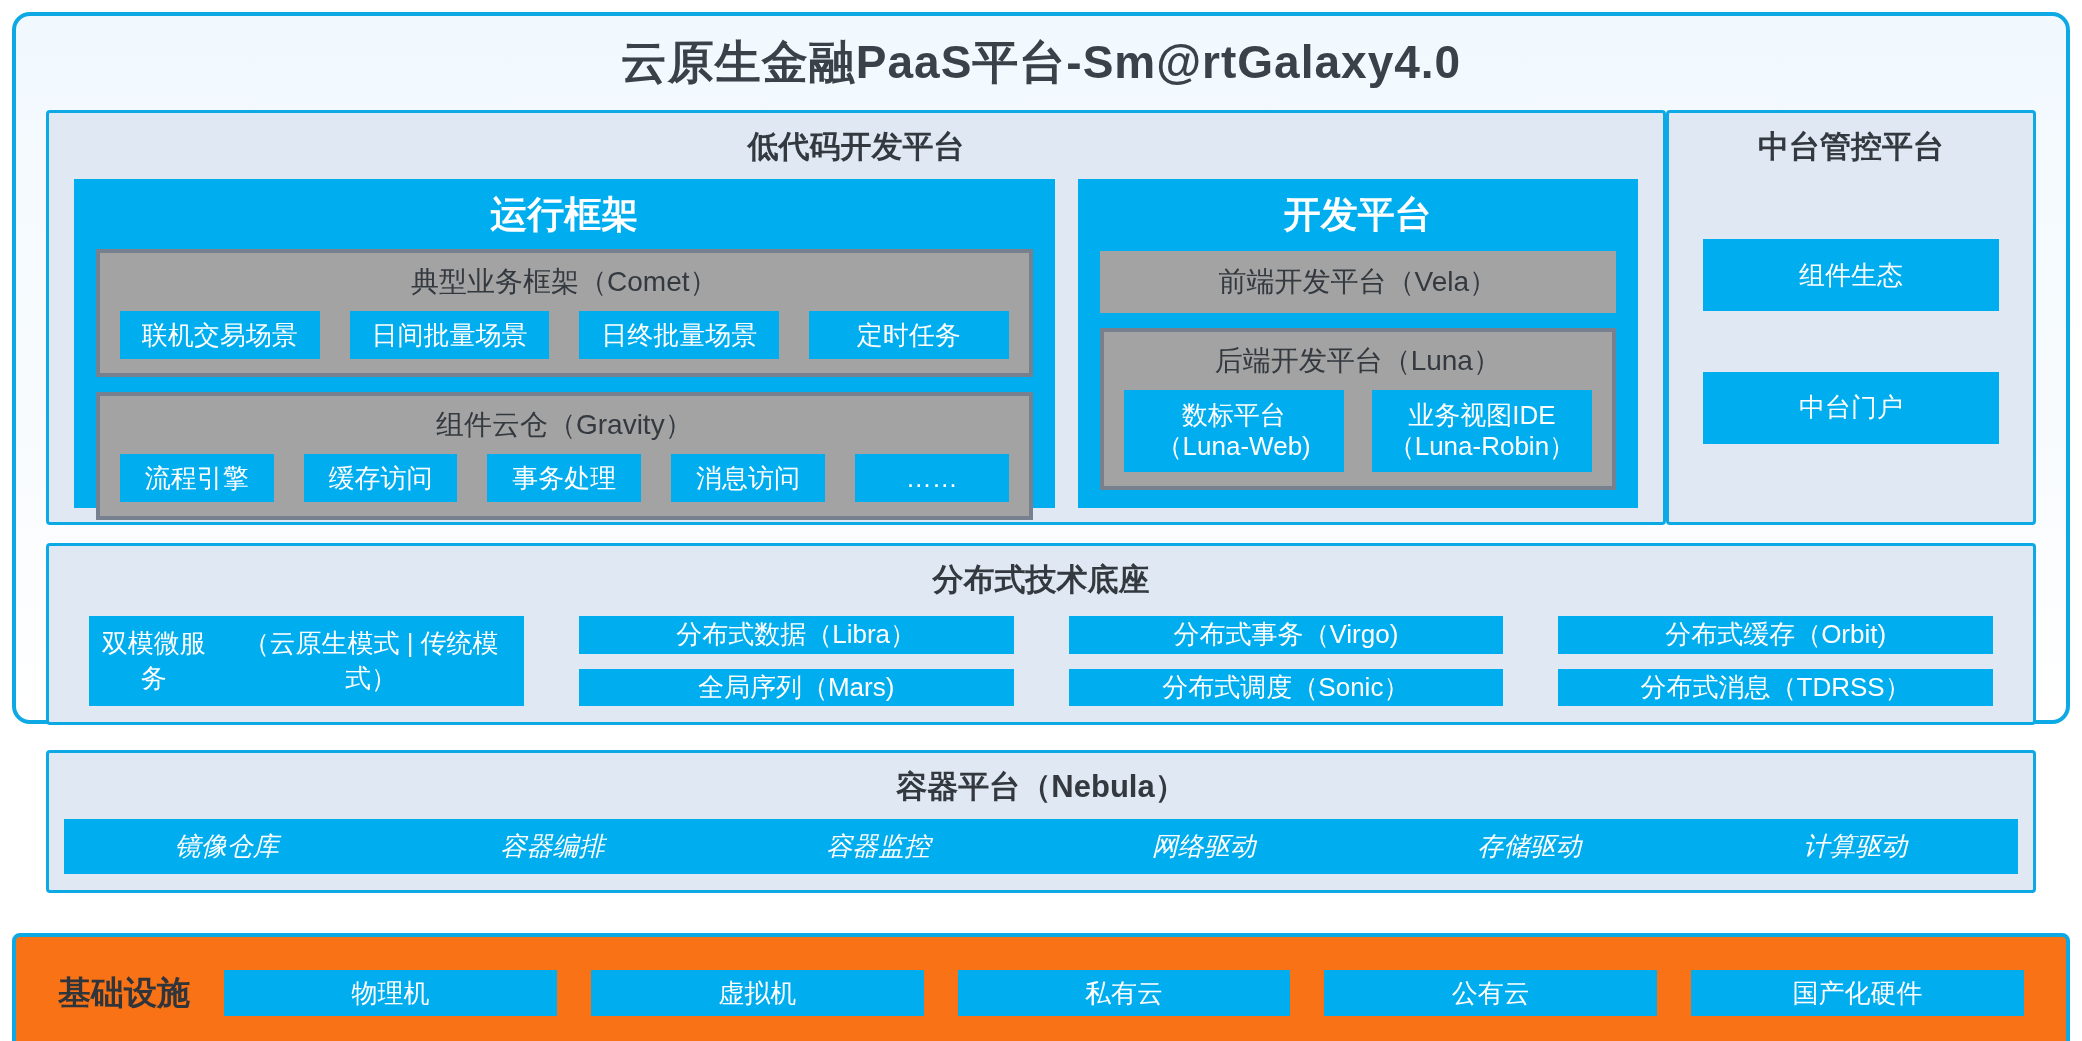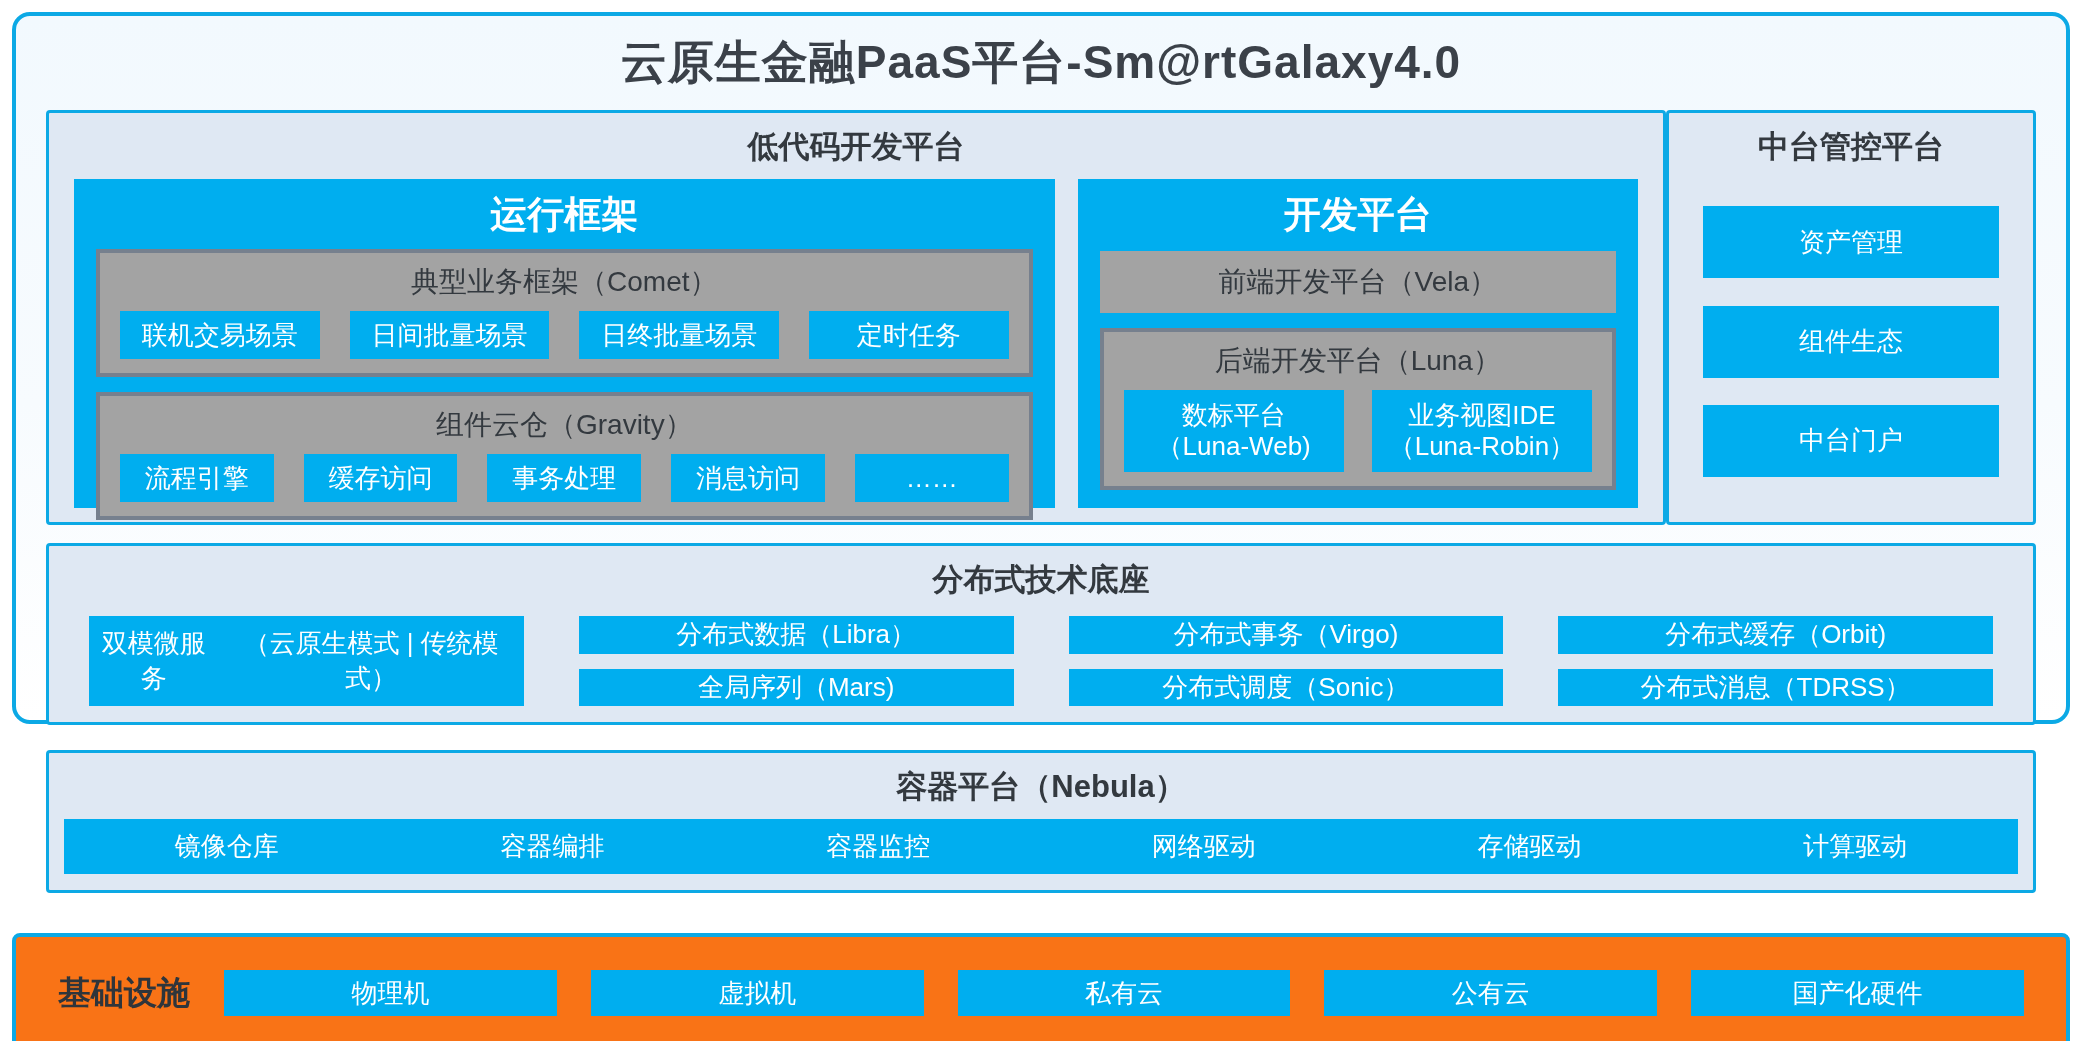--- a/index.html
+++ b/index.html
@@ -74,21 +74,21 @@
   
   .distributed-panel { margin:18px 30px 0; height:182px; }
   .dist-grid {
     flex:1; display:grid; grid-template-columns:repeat(4,1fr);
     grid-template-rows:1fr 1fr; gap:15px 55px; padding:4px 40px 16px;
   }
   .dist-grid .btn { height:auto; }
   .dual-btn { grid-row:1 / span 2; flex-direction:row; line-height:1.35; }
   
   .container-panel { margin:25px 30px 0; height:143px; }
-  .container-row { flex:1; display:flex; padding:0 15px 16px; }
+  .container-row { flex:1; display:flex; padding:0 15px 16px;font-style:italic; }
   .container-row .btn { height:auto; }
   
   .infra-bar {
     position:absolute; left:12px; right:12px; top:933px; height:120px;
     border:4px solid #0ca9e5; border-radius:8px; background:#f97316;
     box-sizing:border-box; display:flex; align-items:center;
     gap:34px; padding:0 42px;
   }
   .infra-label { font-size:33px; font-weight:bold; color:#2f353b; white-space:nowrap; flex:0 0 auto; }
   .infra-bar .btn { height:46px; }
@@ -149,21 +149,20 @@
               </div>
             </div>
           </div>
 
         </div>
       </section>
 
       <section class="panel mid-panel">
         <div class="panel-header">中台管控平台</div>
         <div class="mid-body">
-          <div class="btn">资产管理</div>
           <div class="btn">组件生态</div>
           <div class="btn">中台门户</div>
         </div>
       </section>
 
     </div>
 
     <section class="panel distributed-panel">
       <div class="panel-header">分布式技术底座</div>
       <div class="dist-grid">

